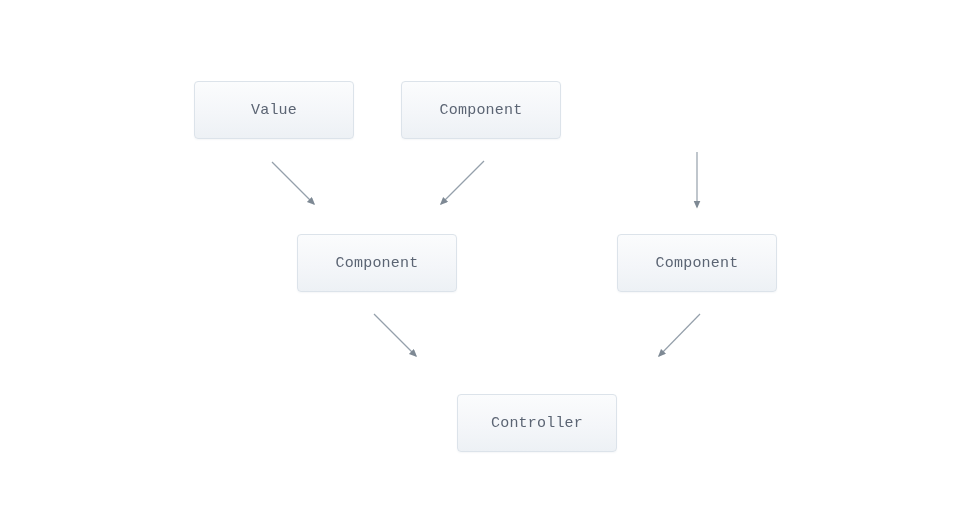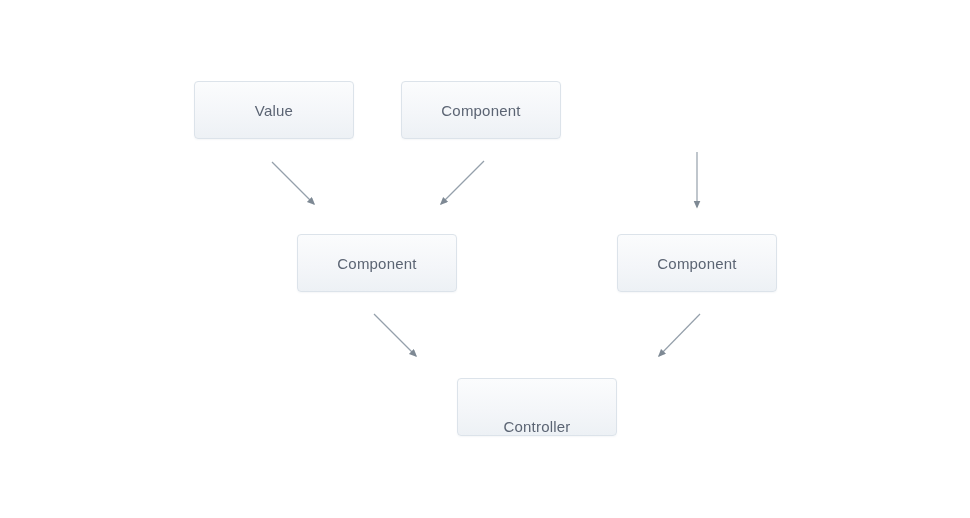--- a/index.html
+++ b/index.html
@@ -6,21 +6,21 @@
     margin: 0;
     padding: 0;
     background: #ffffff;
   }
   .canvas {
     position: relative;
     width: 970px;
     height: 518px;
     background: #ffffff;
     overflow: hidden;
-    font-family: Liberation Sans, sans-serif;
+    font-family: Liberation Mono, monospace;
   }
   .node {
     position: absolute;
     width: 160px;
     height: 58px;
     box-sizing: border-box;
     border: 1px solid #dce3ea;
     border-radius: 4px;
     background: linear-gradient(to bottom, #fbfcfd 0%, #f4f6f9 55%, #edf1f5 100%);
     box-shadow: 0 1px 2px rgba(90, 110, 130, 0.06);
@@ -30,21 +30,21 @@
     color: #5b6473;
     font-size: 15px;
     letter-spacing: 0.2px;
   }
   
   .pos-value             { left: 194px; top: 81px;  }
   .pos-component-top     { left: 401px; top: 81px;  }
   .pos-factory           { left: 617px; top: 81px;  }
   .pos-component-mid-l   { left: 297px; top: 234px; }
   .pos-component-mid-r   { left: 617px; top: 234px; }
-  .pos-controller        { left: 457px; top: 378px; align-items: flex-end; }
+  .pos-controller        { left: 457px; top: 394px; }
   .edge-layer {
     position: absolute;
     left: 0;
     top: 0;
     width: 970px;
     height: 518px;
     pointer-events: none;
   }
 </style>
 </head>

